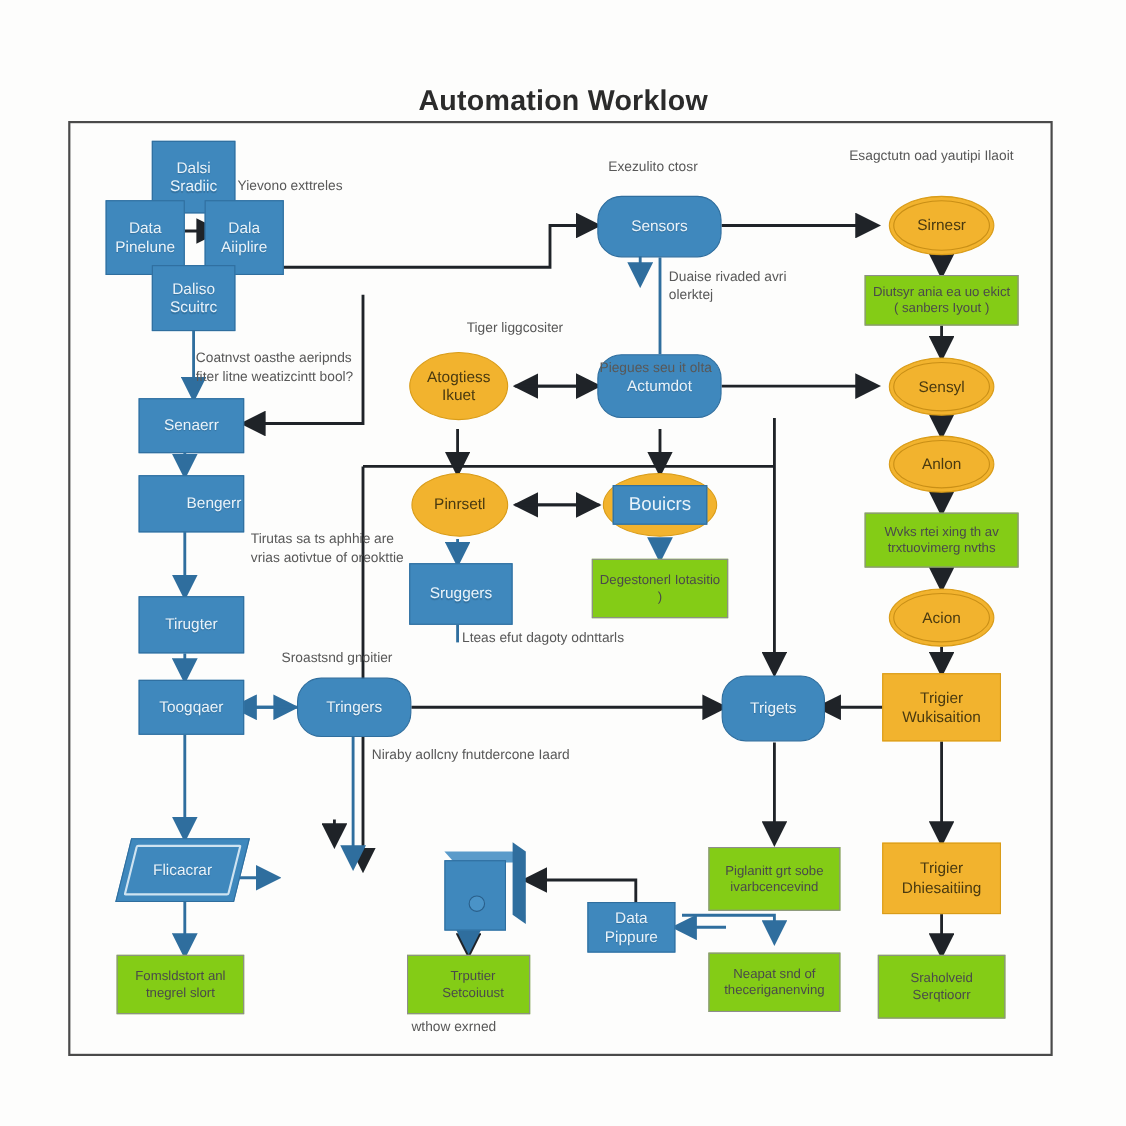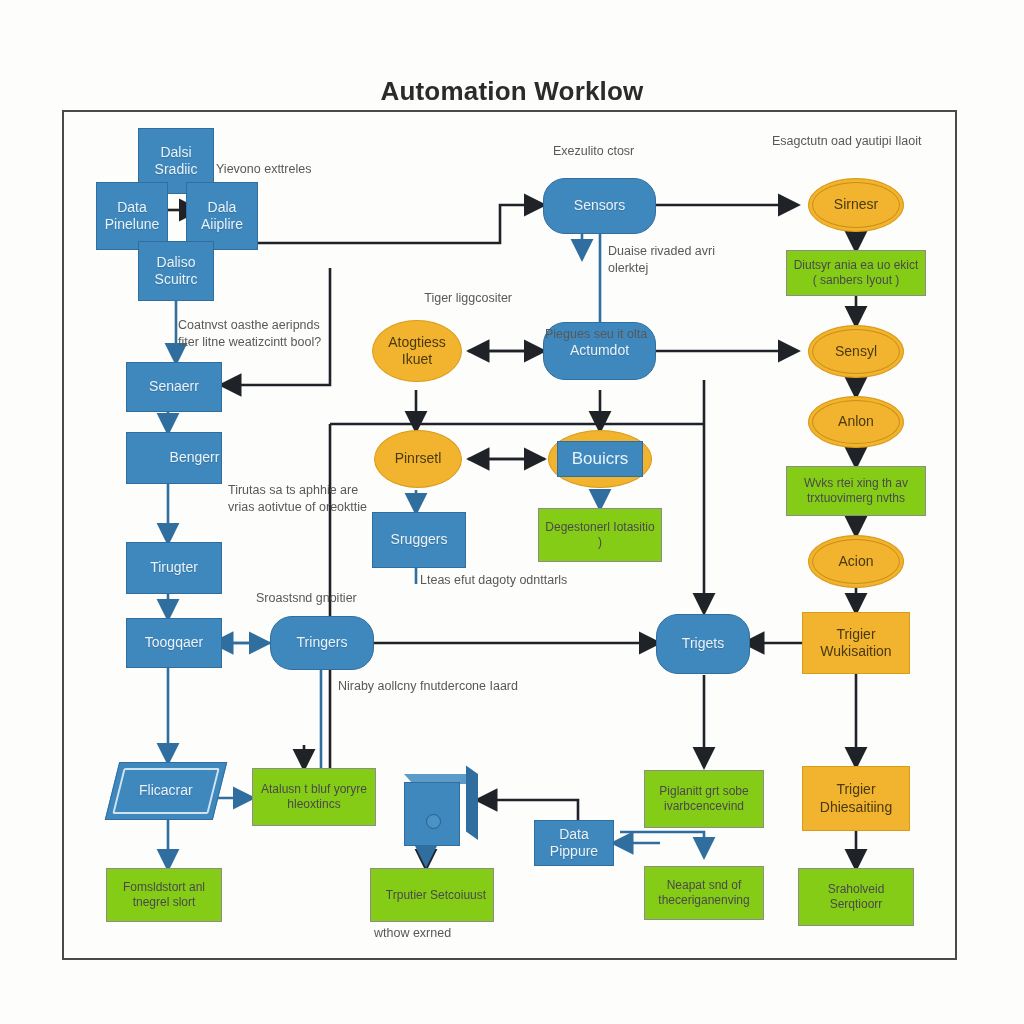--- a/index.html
+++ b/index.html
@@ -196,21 +196,20 @@
 
   <div class="node blue" style="left:126px;top:618px;width:96px;height:50px;">Toogqaer</div>
 
   <div class="node blue para" style="left:112px;top:762px;width:108px;height:58px;position:absolute;">
     <span>Flicacrar</span>
     <i class="para-inner"></i>
   </div>
 
   <div class="node plain" style="left:106px;top:868px;width:116px;height:54px;">Fomsldstort anl tnegrel slort</div>
 
-  <div class="node plain" style="left:252px;top:768px;width:124px;height:58px;">Atalusn t bluf yoryre hleoxtincs</div>
 
   <div class="node blue rounded" style="left:543px;top:178px;width:113px;height:56px;">Sensors</div>
 
   <div class="node blue rounded" style="left:543px;top:322px;width:113px;height:58px;">Actumdot</div>
 
   <div class="node orange ellipse" style="left:372px;top:320px;width:90px;height:62px;">Atogtiess Ikuet</div>
 
   <div class="node orange ellipse" style="left:374px;top:430px;width:88px;height:58px;">Pinrsetl</div>
 
   <div class="node orange ellipse" style="left:548px;top:430px;width:104px;height:58px;position:absolute;">
@@ -227,21 +226,21 @@
 
   <div style="position:absolute;left:404px;top:774px;width:74px;height:72px;">
     <div class="cube-top" style="left:0;top:0;width:62px;height:10px;transform:skewX(42deg);transform-origin:left top;"></div>
     <div class="cube-side" style="right:0;top:0;width:12px;height:66px;transform:skewY(35deg);transform-origin:right top;"></div>
     <div class="cube-face" style="position:absolute;left:0;top:8px;width:54px;height:62px;"></div>
     <div class="kcirc" style="left:22px;top:40px;"></div>
   </div>
 
   <div class="node blue" style="left:534px;top:820px;width:80px;height:46px;">Data Pippure</div>
 
-  <div class="node plain" style="left:370px;top:868px;width:124px;height:54px;padding-left:12px;">Trputier Setcoiuust</div>
+  <div class="node plain" style="left:370px;top:868px;width:112px;height:54px;padding-left:12px;">Trputier Setcoiuust</div>
 
   <div class="node plain" style="left:644px;top:770px;width:120px;height:58px;">Piglanitt grt sobe ivarbcencevind</div>
 
   <div class="node plain" style="left:644px;top:866px;width:120px;height:54px;">Neapat snd of theceriganenving</div>
 
   <div class="node orange ellipse-ring" style="left:808px;top:178px;width:96px;height:54px;">Sirnesr</div>
 
   <div class="node plain" style="left:786px;top:250px;width:140px;height:46px;">Diutsyr ania ea uo ekict ( sanbers Iyout )</div>
 
   <div class="node orange ellipse-ring" style="left:808px;top:325px;width:96px;height:53px;">Sensyl</div>

